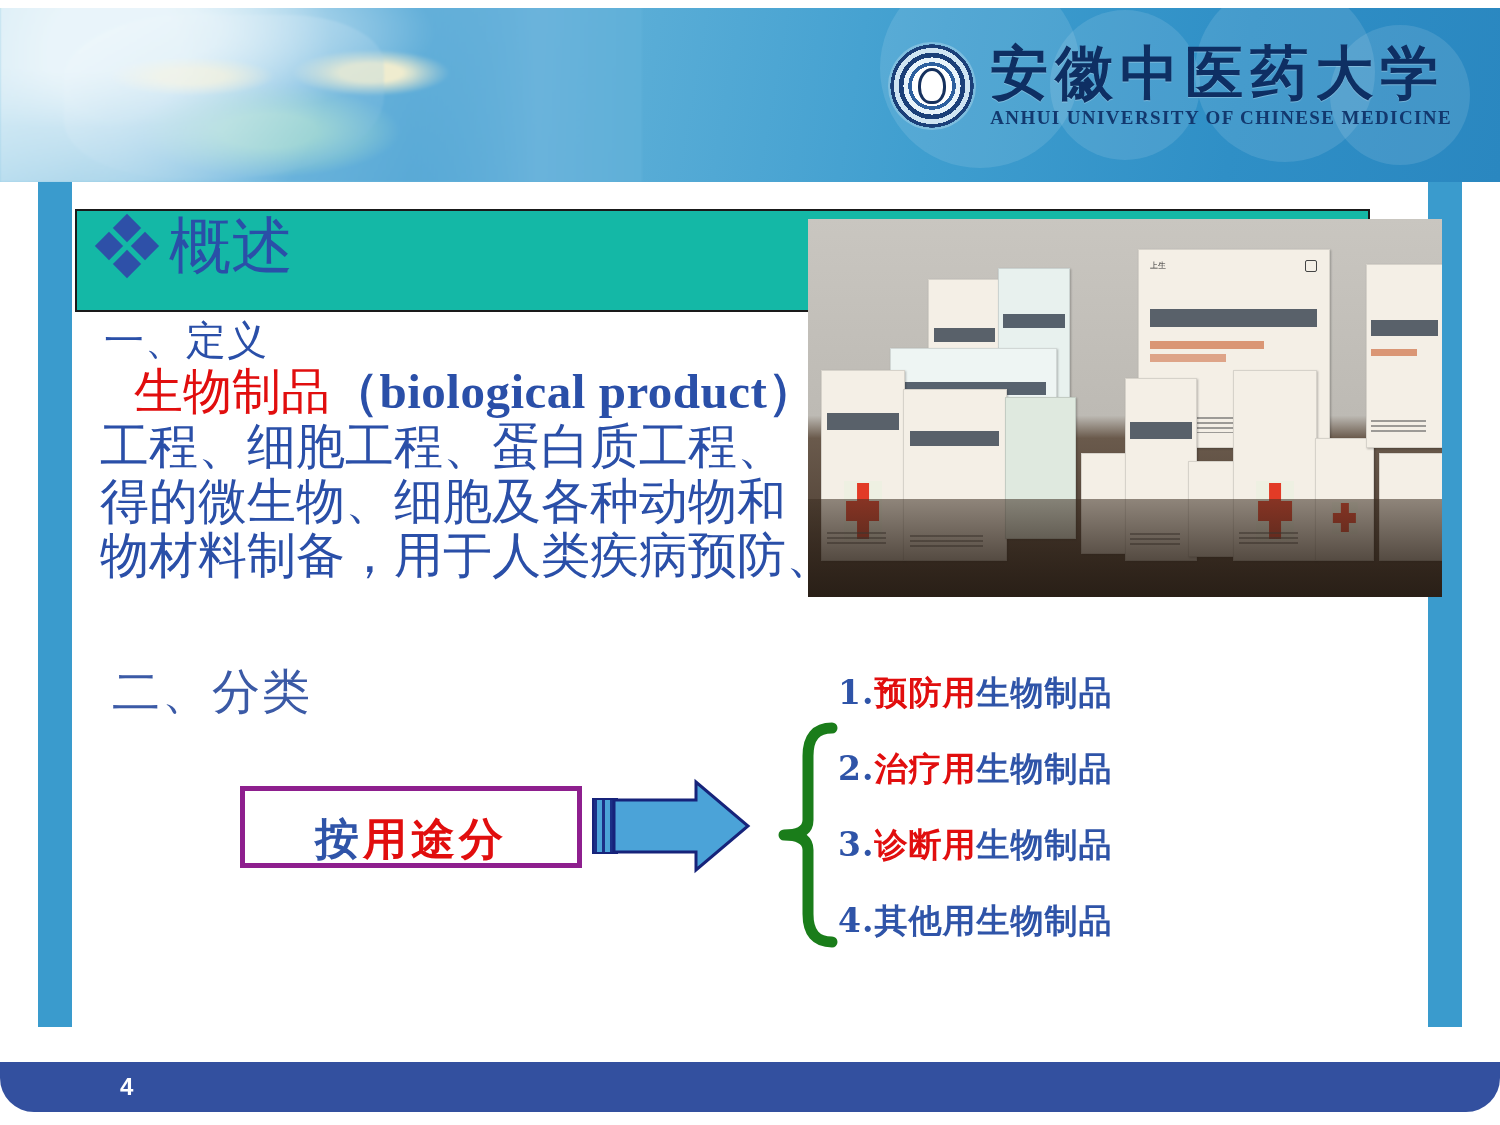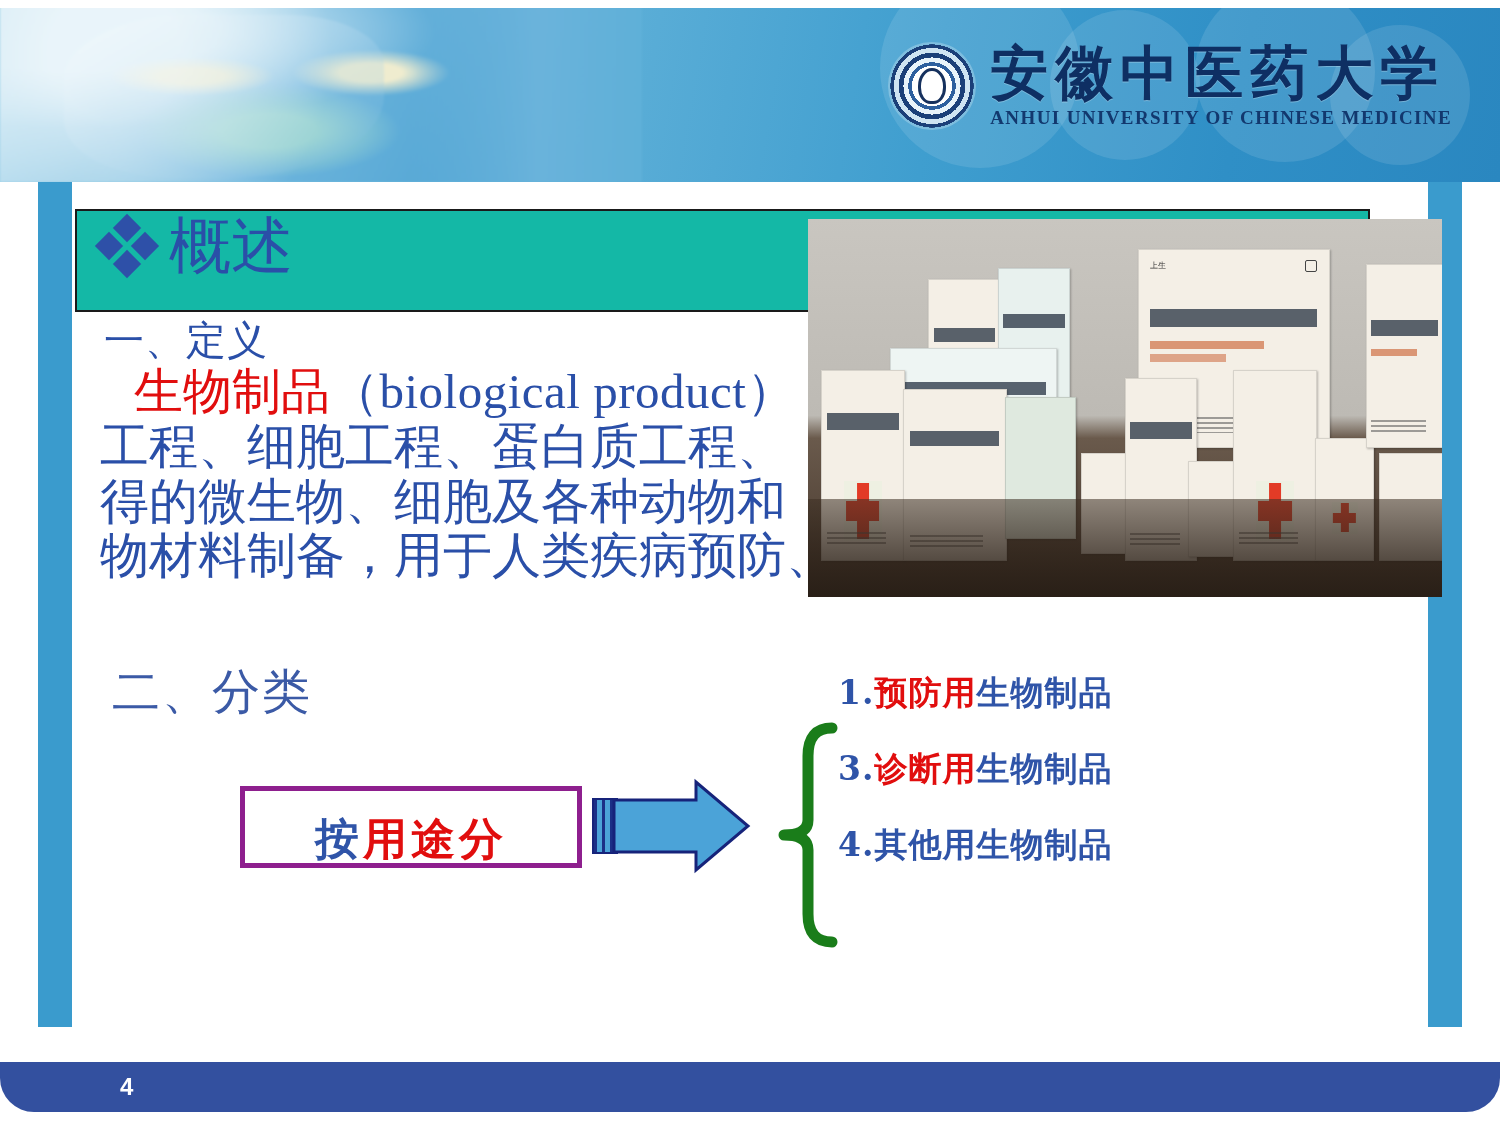--- a/index.html
+++ b/index.html
@@ -65,21 +65,21 @@
   .diamond-bullet i.d4{left:36px;top:18px;}
   .title-text{font-family:"DejaVu Serif",serif;font-size:62px;color:#2a4fa8;line-height:1;}
 
   
   .body-text{position:absolute;left:100px;top:320px;width:1300px;}
   .ln{font-family:"DejaVu Serif",serif;color:#2a4fa8;white-space:nowrap;}
   .l-def{font-size:40px;line-height:1.02;margin:0 0 4px 4px;letter-spacing:1px;}
   .l-p{font-size:49px;line-height:1.12;margin:0;letter-spacing:0px;}
   .l-p.indent{text-indent:34px;}
   .red{color:#e10e0e;}
-  .eng{font-family:"Liberation Serif",serif;font-weight:400;letter-spacing:.5px;}
+  .eng{font-family:"Liberation Serif",serif;font-weight:700;letter-spacing:.5px;}
 
   .l-class{position:absolute;left:112px;top:660px;font-family:"DejaVu Serif",serif;
            font-size:48px;color:#3b5aa6;letter-spacing:2px;white-space:nowrap;}
 
   
   .prod-photo{position:absolute;left:808px;top:219px;width:634px;height:378px;overflow:hidden;
               background:linear-gradient(180deg,#c9c6c0 0%,#bdbab4 52%,#6a5a4c 58%,#42342a 100%);}
   .pp-shelf{position:absolute;left:0;top:0;width:100%;height:100%;}
   .box{position:absolute;bottom:30%;background:#f4efe6;border:1px solid rgba(0,0,0,.12);
        box-shadow:1px 1px 2px rgba(0,0,0,.25);}
@@ -242,20 +242,23 @@
 
   <svg class="brace" viewBox="0 0 60 226">
     <path d="M54 6 Q30 6 30 34 L30 98 Q30 113 6 113 Q30 113 30 128 L30 192 Q30 220 54 220" fill="none" stroke="#1a7d1a" stroke-width="11" stroke-linecap="round" stroke-linejoin="round"></path>
   </svg>
 
   <div class="cat-list">
     <div class="cat-item">
       <span>1.</span><span class="cat-red">预防用</span><span>生物制品</span>
     </div>
     <div class="cat-item">
+      <span>2.</span><span class="cat-red">治疗用</span><span>生物制品</span>
+    </div>
+    <div class="cat-item">
       <span>3.</span><span class="cat-red">诊断用</span><span>生物制品</span>
     </div>
     <div class="cat-item">
       <span>4.</span><span class="cat-red"></span><span>其他用生物制品</span>
     </div>
   </div>
 
   <div class="footer">
     <span class="pagenum">4</span>
   </div>

